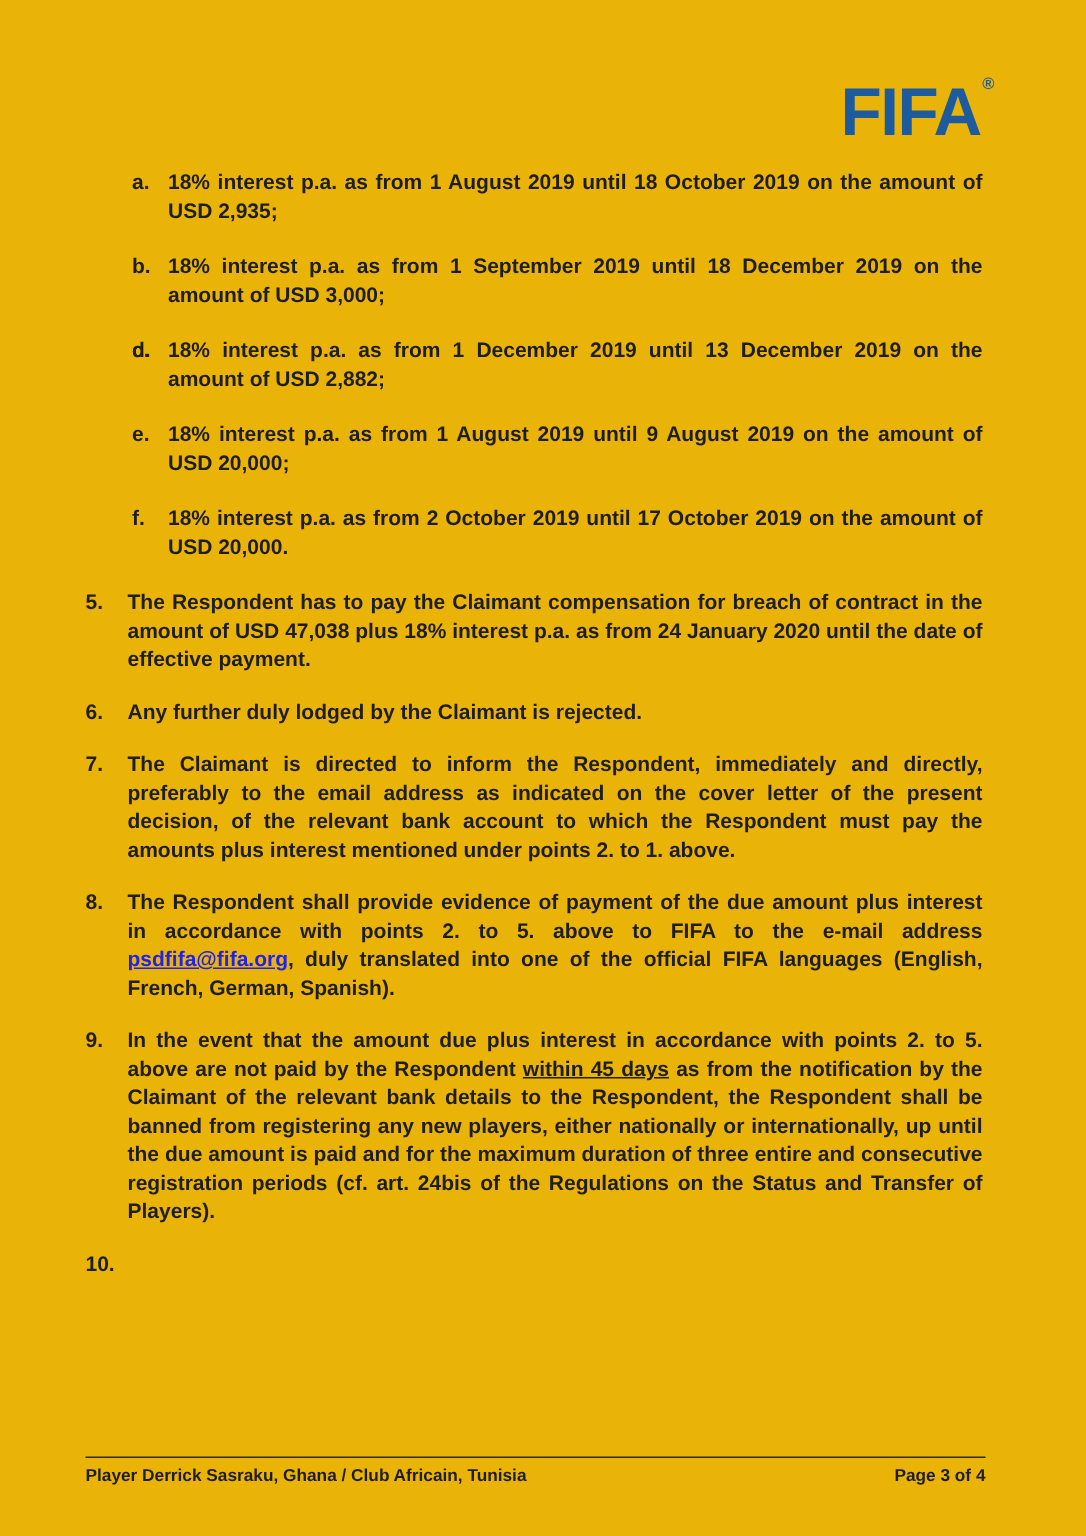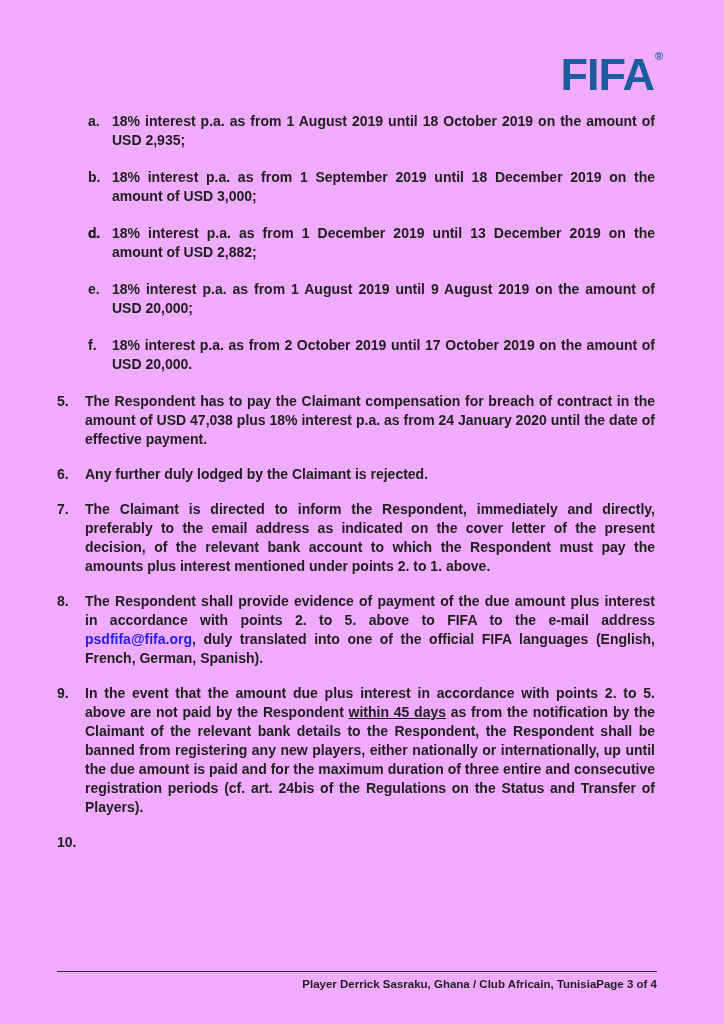--- a/index.html
+++ b/index.html
@@ -6,21 +6,21 @@
   body{
     width:724px;height:1024px;
     background:#ffffff;
     font-family:"Liberation Sans", sans-serif;
     color:#1e1e1e;
     position:relative;
     overflow:hidden;
   }
   .page{
     position:absolute;inset:0;
-    background:#f0abfc;
+    background:#eab308;
   }
   
   .logo{
     position:absolute;
     top:52px;
     right:62px;
     color:#1c5b9e;
     font-weight:bold;
     font-size:45px;
     letter-spacing:-1px;
@@ -62,37 +62,38 @@
     padding-left:28px;
     margin-bottom:16px;
     text-align:justify;
   }
   .num-item .marker{
     position:absolute;
     left:0;top:0;
   }
   .email-link{
     color:#2121ee;
+    text-decoration:underline;
     cursor:pointer;
     margin-top:15px;
   }
   .emph{
     font-weight:bold;
     text-decoration:underline;
   }
   
   .footer{
     position:absolute;
     left:57px;
     top:971px;
     width:600px;
     border-top:1.5px solid #2b2b2b;
     padding-top:5px;
     display:flex;
-    justify-content:flex-end;
+    justify-content:space-between;
     font-size:11.5px;
     line-height:14px;
     font-weight:600;
     color:#1e1e1e;
   }
 </style>
 </head>
 <body>
 
 <div class="page">

